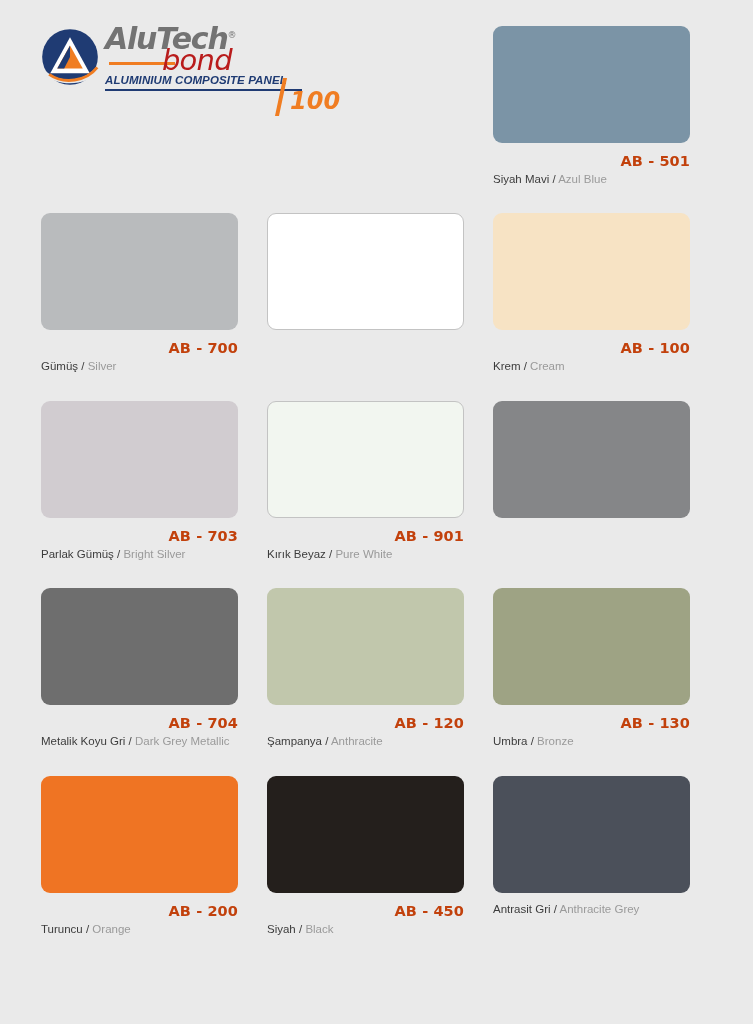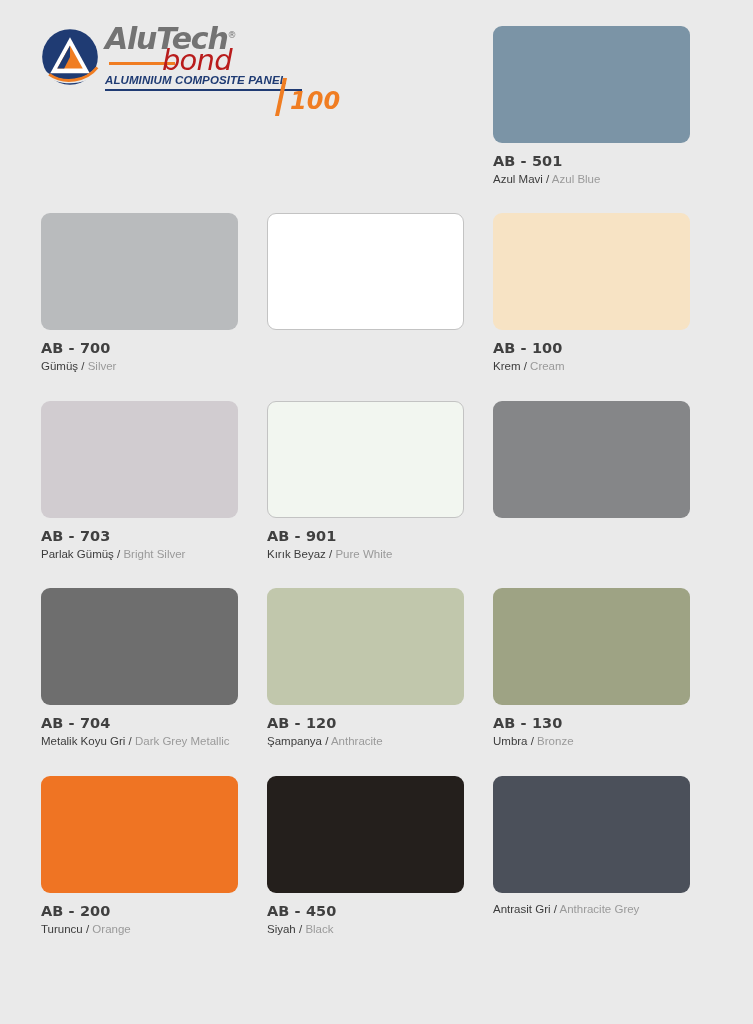--- a/index.html
+++ b/index.html
@@ -146,23 +146,24 @@
     border: 1px solid #c3c3c3;
   }
 
   .caption {
     margin-top: 10px;
   }
   .code {
     font-family: "DejaVu Sans", sans-serif;
     font-size: 14.5px;
     font-weight: bold;
-    color: #404040;
+    color: #c2410c;
     letter-spacing: 0.1px;
     line-height: 1.15;
+    text-align: right;
   }
   .names {
     margin-top: 3px;
     font-size: 11.5px;
     line-height: 1.2;
     white-space: nowrap;
   }
   .name-tr {
     color: #3c3c3c;
   }
@@ -214,21 +215,21 @@
         <div class="chip" style="background: transparent;"></div>
         <div class="caption">
           <div class="code"></div>
           <div class="names"><span class="name-tr"></span><span class="name-sep"></span><span class="name-en"></span></div>
         </div>
       </div>
       <div class="cell">
         <div class="chip" style="background: rgb(123, 148, 166);"></div>
         <div class="caption">
           <div class="code">AB - 501</div>
-          <div class="names"><span class="name-tr">Azul Mavi</span><span class="name-sep"> / </span><span class="name-en">Azul Blue</span></div>
+          <div class="names"><span class="name-tr">Siyah Mavi</span><span class="name-sep"> / </span><span class="name-en">Azul Blue</span></div>
         </div>
       </div>
     </div>
     <div style="height: 27px;"></div>
     <div class="row">
       <div class="cell">
         <div class="chip" style="background: rgb(185, 187, 189);"></div>
         <div class="caption">
           <div class="code">AB - 700</div>
           <div class="names"><span class="name-tr">Gümüş</span><span class="name-sep"> / </span><span class="name-en">Silver</span></div>

